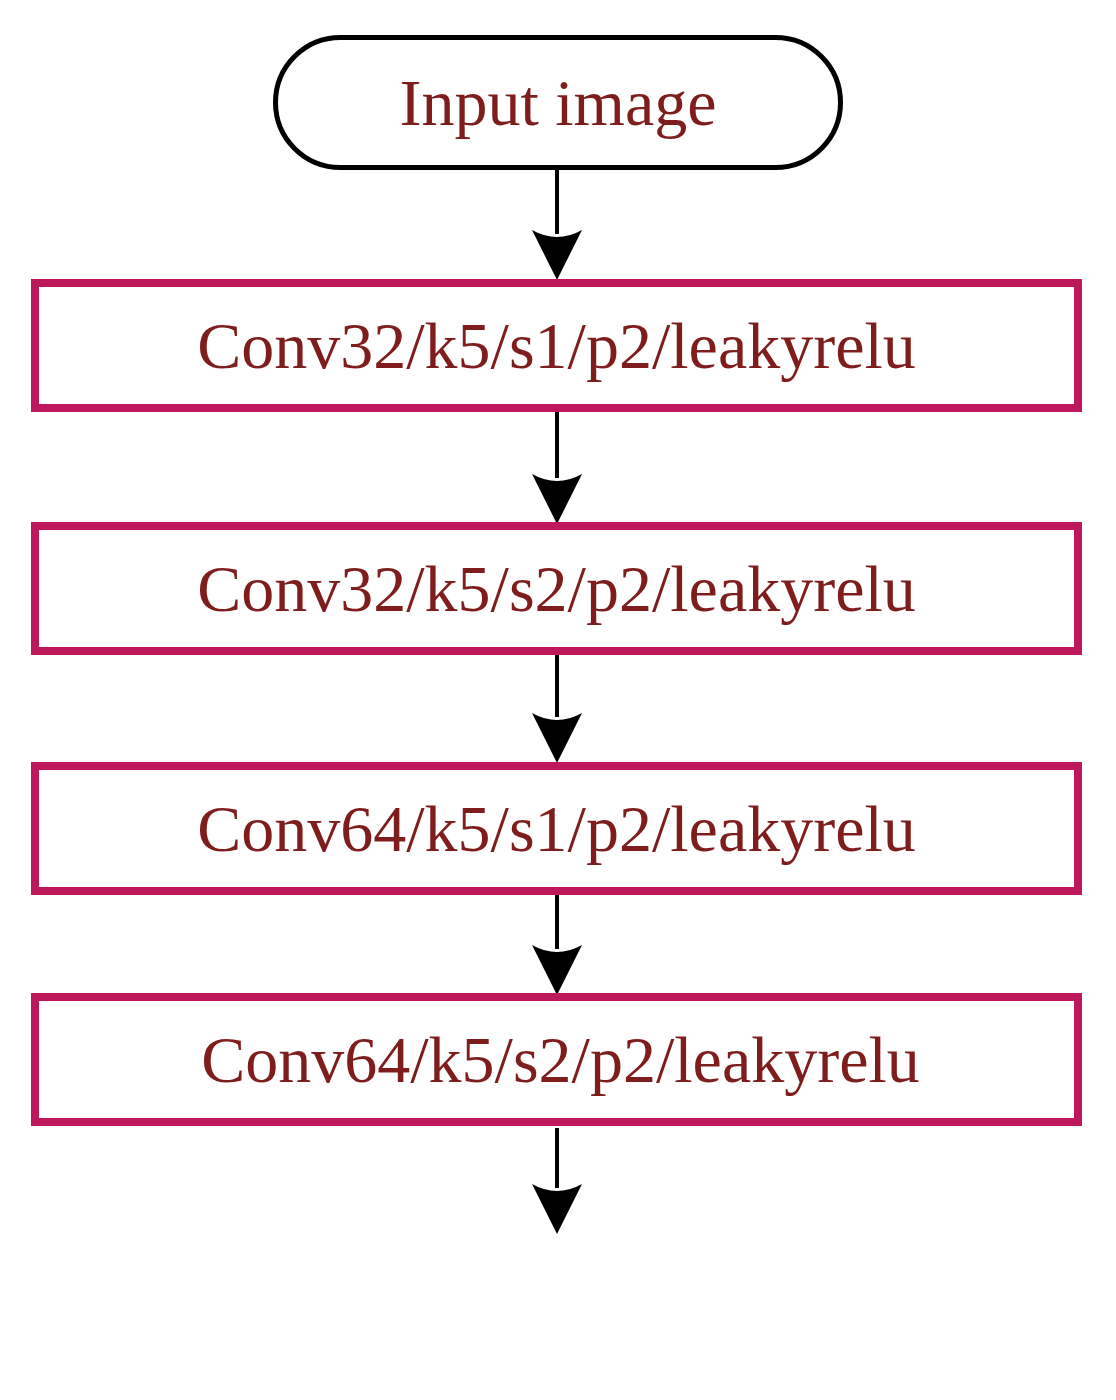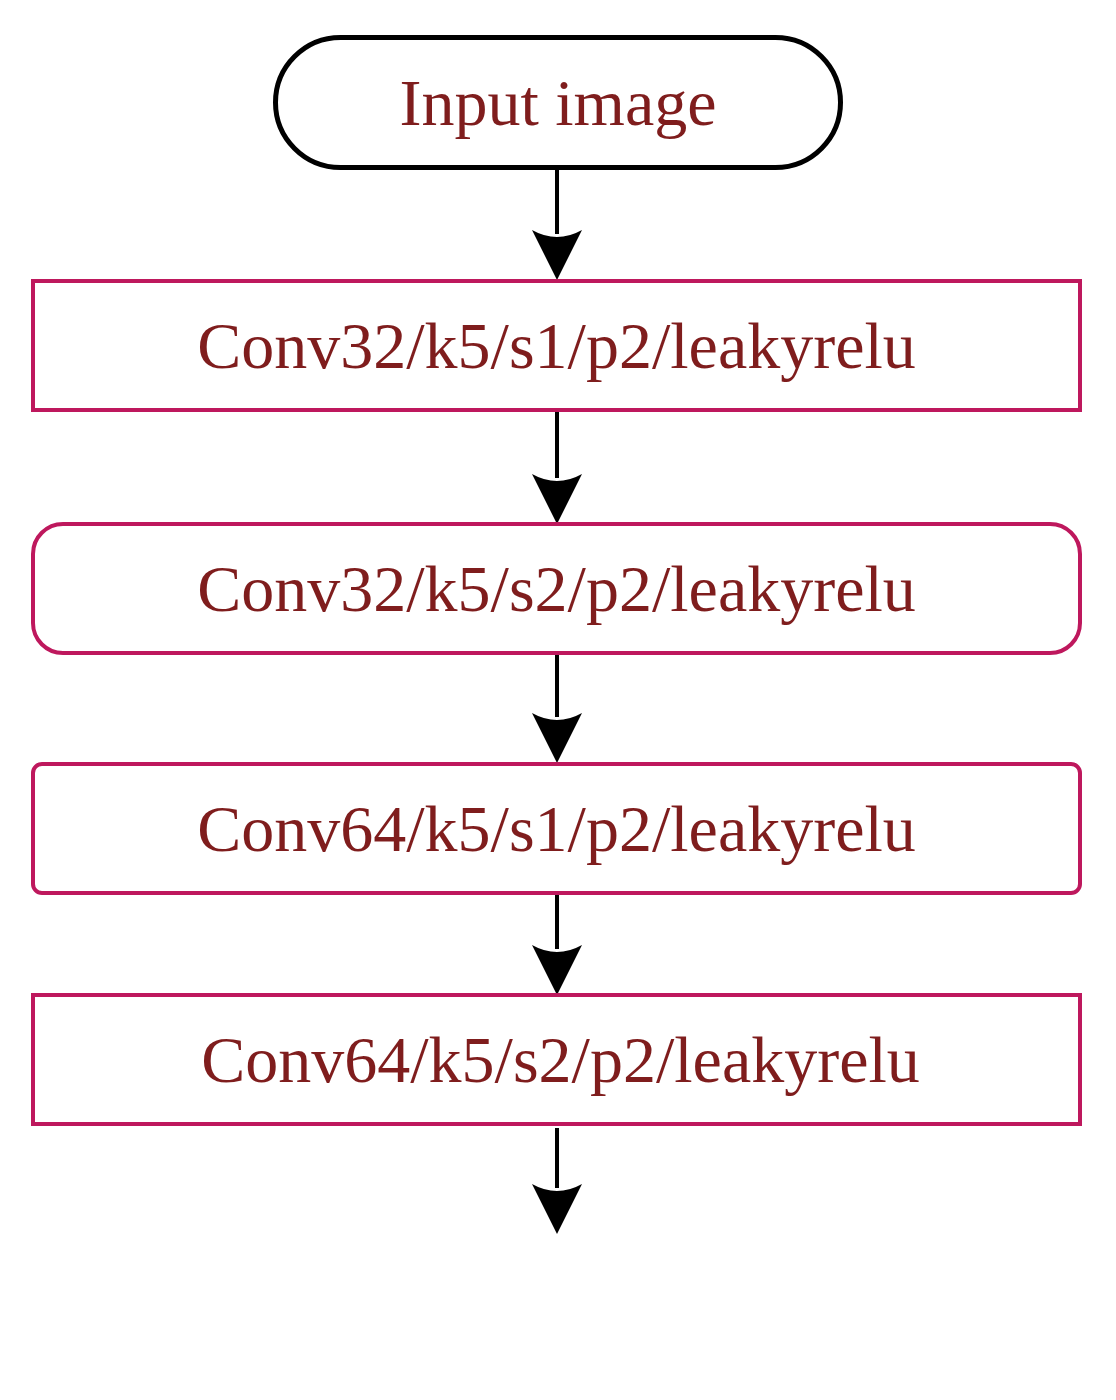--- a/index.html
+++ b/index.html
@@ -26,26 +26,26 @@
     text-align: center;
     font-size: 66px;
     line-height: 1;
     white-space: nowrap;
   }
   .stadium {
     border: 5px solid #000000;
     border-radius: 70px;
   }
   .rect {
-    border: 4px solid #be185d;
+    border: 8px solid #be185d;
   }
   #node-input   { left: 273px; top: 35px;   width: 570px;  height: 135px; }
   #node-conv1   { left: 31px;  top: 279px;  width: 1051px; height: 133px; }
-  #node-conv2   { left: 31px;  top: 522px;  width: 1051px; height: 133px; border-radius: 32px; }
-  #node-conv3   { left: 31px;  top: 762px;  width: 1051px; height: 133px; border-radius: 11px; }
+  #node-conv2   { left: 31px;  top: 522px;  width: 1051px; height: 133px; }
+  #node-conv3   { left: 31px;  top: 762px;  width: 1051px; height: 133px; }
   #node-conv4   { left: 31px;  top: 993px;  width: 1051px; height: 133px; padding-left: 8px; }
   #node-output  { left: 145px; top: 1233px; width: 822px;  height: 134px; }
   .arrow {
     position: absolute;
     left: 527px;
     width: 60px;
     display: block;
   }
   #arrow-1 { top: 170px;  height: 110px; }
   #arrow-2 { top: 412px;  height: 112px; }

